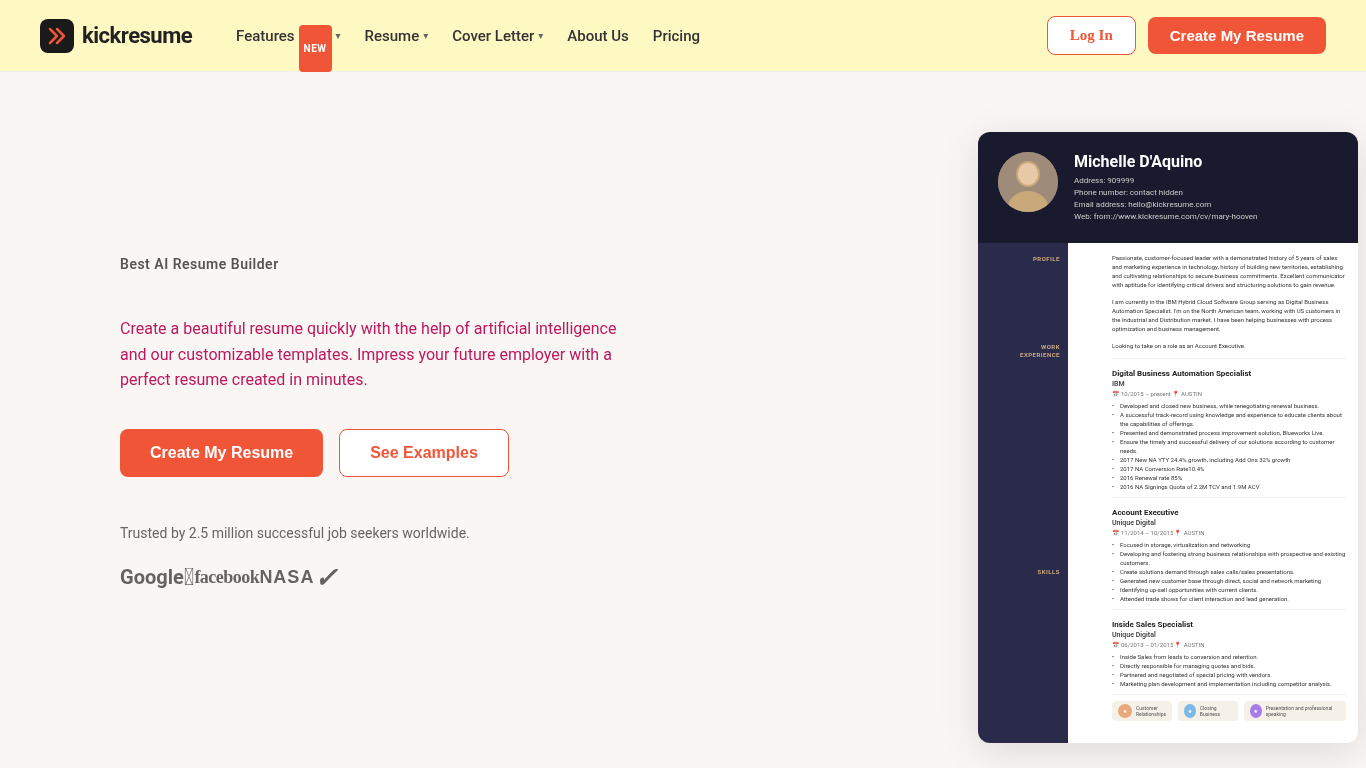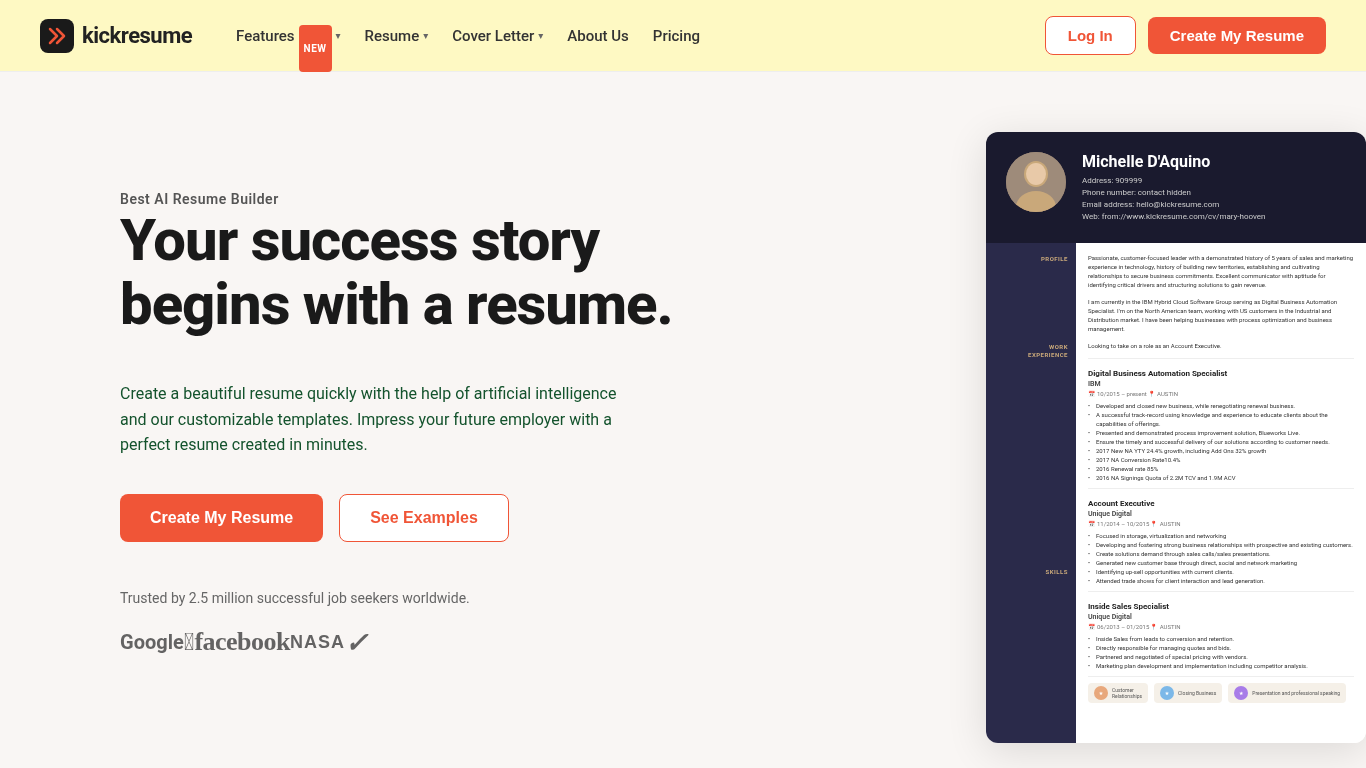--- a/index.html
+++ b/index.html
@@ -71,20 +71,21 @@
     }
     .btn-login {
       padding: 10px 22px;
       border: 1.5px solid #f05537;
       border-radius: 8px;
       background: #fff;
       color: #f05537;
       font-size: 15px;
       font-weight: 600;
       cursor: pointer;
+      font-family: Liberation Serif, serif;
     }
     .btn-create-resume {
       padding: 10px 22px;
       border: none;
       border-radius: 8px;
       background: #f05537;
       color: #fff;
       font-size: 15px;
       font-weight: 600;
       cursor: pointer;
@@ -114,21 +115,21 @@
     .hero-title {
       font-size: 58px;
       font-weight: 800;
       color: #1a1a1a;
       line-height: 1.1;
       margin-bottom: 24px;
       letter-spacing: -1px;
     }
     .hero-desc {
       font-size: 16px;
-      color: #14532d;
+      color: #be185d;
       line-height: 1.6;
       margin-bottom: 36px;
       max-width: 520px;
       margin-top: 44px;
     }
     .hero-buttons {
       display: flex;
       gap: 16px;
       margin-bottom: 48px;
     }
@@ -165,32 +166,32 @@
       align-items: center;
     }
     .trust-logo {
       font-size: 18px;
       font-weight: 700;
       color: #333;
       opacity: 0.75;
     }
     .trust-logo.google { font-size: 20px; }
     .trust-logo.apple { font-size: 24px; }
-    .trust-logo.facebook { font-family: Georgia, serif; font-size: 26px; font-weight: 700; letter-spacing: -0.5px; }
+    .trust-logo.facebook { font-family: Georgia, serif; font-size: 18px; font-weight: 700; letter-spacing: -0.5px; }
     .trust-logo.nasa { font-family: Arial, sans-serif; font-size: 18px; font-weight: 800; letter-spacing: 1px; }
     .trust-logo.nike {
       font-size: 28px;
       font-style: italic;
       font-weight: 900;
     }
 
     
     .hero-right {
       position: absolute;
-      right: 0;
+      right: 8px;
       top: 60px;
       width: 420px;
     }
     .resume-card {
       background: #fff;
       border-radius: 12px;
       box-shadow: 0 8px 40px rgba(0,0,0,0.12);
       overflow: hidden;
       width: 380px;
       margin-left: auto;
@@ -228,20 +229,21 @@
       margin-bottom: 4px;
     }
     .resume-contact {
       font-size: 8px;
       color: #ccc;
       line-height: 1.5;
     }
     .resume-body {
       display: flex;
       min-height: 500px;
+      gap: 32px;
     }
     .resume-sidebar {
       width: 90px;
       background: #2a2a4a;
       padding: 12px 8px;
     }
     .resume-section-label {
       font-size: 6px;
       font-weight: 700;
       color: #c9a87a;
@@ -378,24 +380,20 @@
 
   <div class="nav-actions">
     <button class="btn-login">Log In</button>
     <button class="btn-create-resume">Create My Resume</button>
   </div>
 </nav>
 
 <section class="hero">
   <div class="hero-left">
     <p class="hero-subtitle">Best AI Resume Builder</p>
-    <h1 class="hero-title">
-      <span>Your success story</span><br>
-      <span>begins with a resume.</span>
-    </h1>
     <p class="hero-desc">Create a beautiful resume quickly with the help of artificial intelligence and our customizable templates. Impress your future employer with a perfect resume created in minutes.</p>
     <div class="hero-buttons">
       <button class="btn-hero-primary">Create My Resume</button>
       <button class="btn-hero-secondary">See Examples</button>
     </div>
     <div class="trust-section">
       <p class="trust-text">Trusted by 2.5 million successful job seekers worldwide.</p>
       <div class="trust-logos">
         <span class="trust-logo google">Google</span>
         <span class="trust-logo apple"></span>

